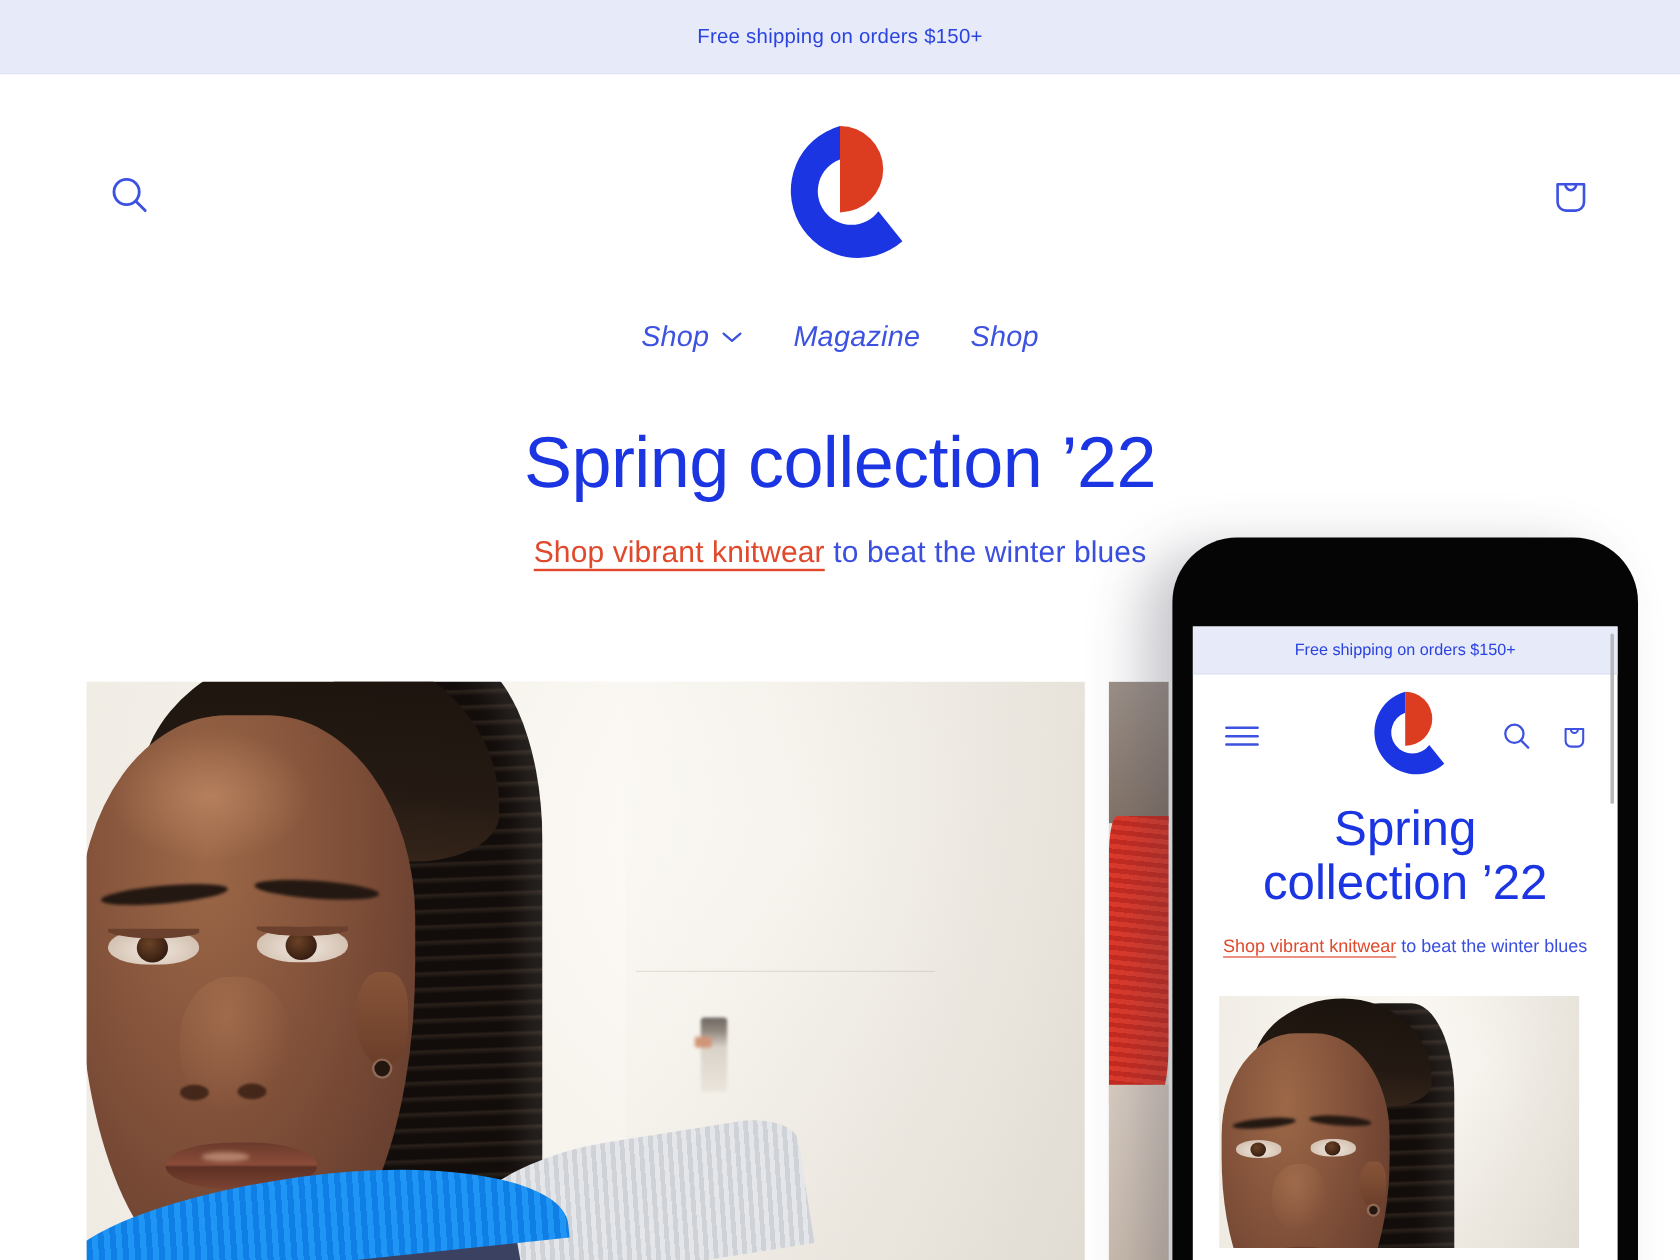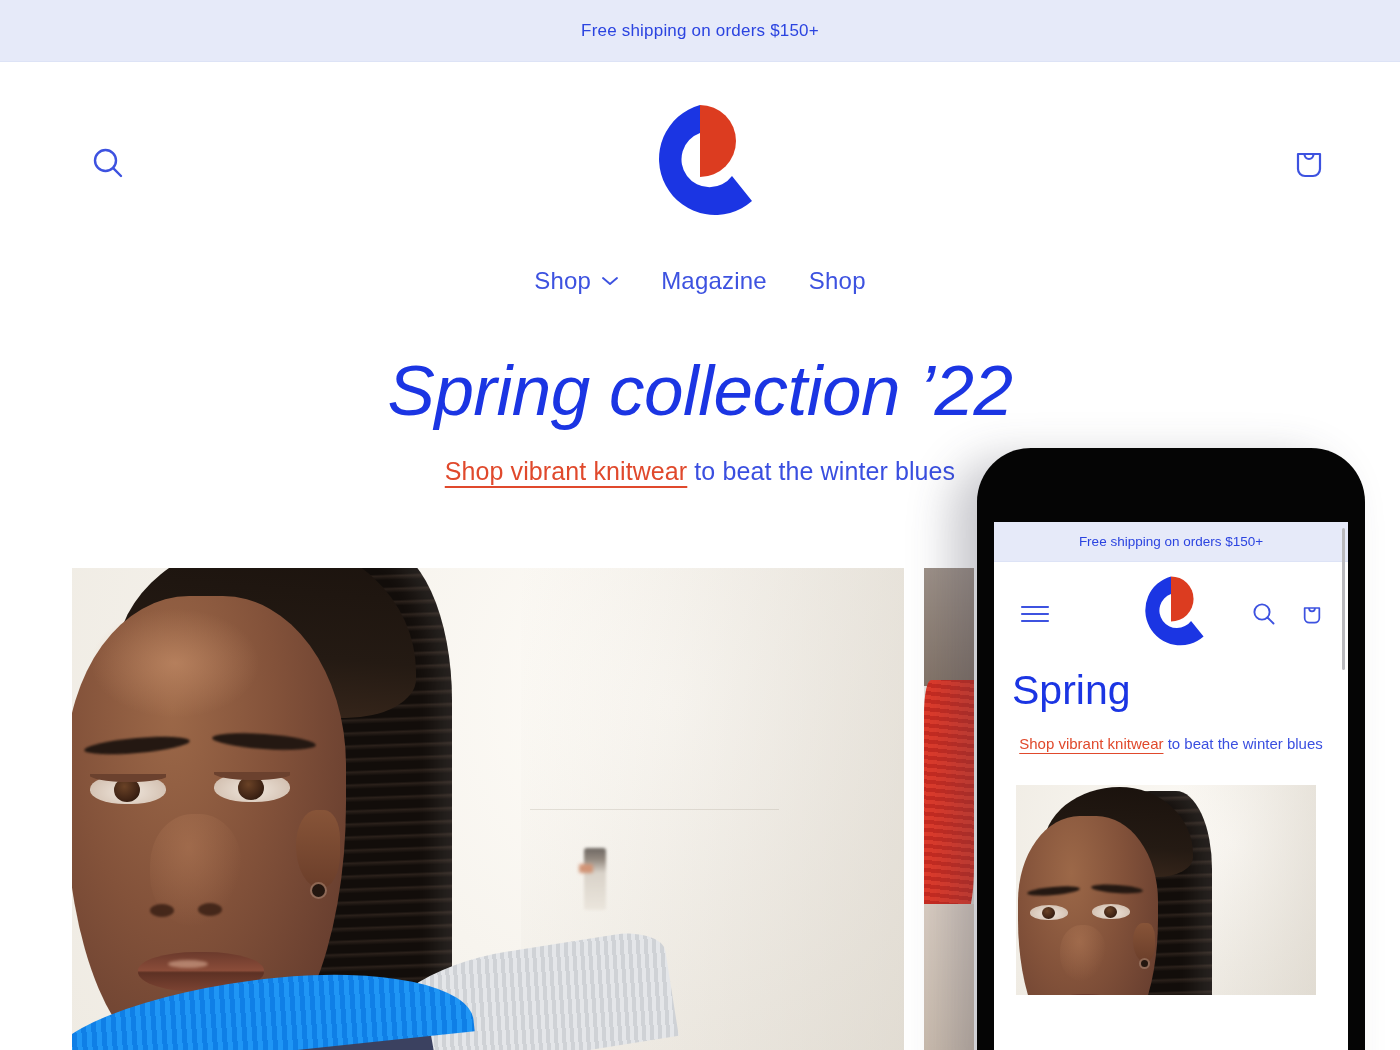--- a/index.html
+++ b/index.html
@@ -31,33 +31,33 @@
   .hdr-icon.search { left:88px; }
   .hdr-icon.cart { right:70px; }
 
   
   .logo-wrap { position:relative; cursor:pointer; }
   .logo-wrap svg { display:block; }
 
   
   .nav {
     display:flex; align-items:center; justify-content:center;
-    gap:42px; padding-bottom:8px;
+    gap:42px; padding-bottom:8px;font-style:italic;
   }
   .nav-item {
     display:flex; align-items:center; gap:10px;
     color:#3d52e0; font-size:24px; letter-spacing:.2px; cursor:pointer;
   }
   .chev { display:block; }
 
   
   .hero-title {
     text-align:center; color:#1b35e3;
-    font-size:71px; line-height:1.02; font-weight:400;
-    letter-spacing:-0.5px; margin-top:52px;font-style:italic;
+    font-size:60px; line-height:1.02; font-weight:400;
+    letter-spacing:-0.5px; margin-top:52px;
   }
   .hero-sub {
     text-align:center; margin-top:30px;
     font-size:25px; color:#3a4fe0; letter-spacing:.1px;
   }
   .hero-sub .link {
     color:#e0492c; text-decoration:underline;
     text-underline-offset:6px; text-decoration-thickness:1.5px;
     cursor:pointer;
   }
@@ -205,21 +205,21 @@
     height:40px; background:#e6eaf9; display:flex; align-items:center; justify-content:center;
     border-bottom:1px solid #dde3f6;
   }
   .p-announce span { color:#2b44e0; font-size:13.5px; font-weight:500; }
   .p-header { position:relative; height:108px; display:flex; align-items:center; justify-content:center; }
   .p-icon { position:absolute; top:50%; transform:translateY(-50%); cursor:pointer; }
   .p-icon.menu { left:26px; }
   .p-icon.search { right:70px; }
   .p-icon.cart { right:22px; }
   .p-title {
-    text-align:left; color:#1b35e3; font-size:41px; line-height:1.1;
+    text-align:center; color:#1b35e3; font-size:41px; line-height:1.1;
     padding:0 18px; margin-top:-2px;
   }
   .p-sub {
     text-align:center; margin-top:20px; font-size:15px; color:#3a4fe0;
     padding:0 24px; line-height:1.45;
   }
   .p-sub .link { color:#e0492c; text-decoration:underline; text-underline-offset:4px; text-decoration-thickness:1.3px; cursor:pointer; }
   .p-media { position:relative; margin:30px 0 0 22px; width:300px; height:210px; overflow:hidden; background:#f4f1ec; }
   .p-scrollbar {
     position:absolute; right:3px; top:6px; width:3px; height:142px;
@@ -369,20 +369,21 @@
         <div class="p-icon cart">
           <svg width="28" height="28" viewBox="0 0 42 42" fill="none">
             <path d="M10 12 H32 V27 a7 7 0 0 1 -7 7 H17 a7 7 0 0 1 -7 -7 Z" stroke="#3d52e0" stroke-width="2.6" stroke-linejoin="round"></path>
             <path d="M16.5 12 a4.5 5 0 0 0 9 0" stroke="#3d52e0" stroke-width="2.6" fill="none"></path>
           </svg>
         </div>
       </div>
 
       <div class="p-title">
         <div>Spring</div>
+        <div>collection ’22</div>
       </div>
 
       <p class="p-sub">
         <span class="link">Shop vibrant knitwear</span><span> to beat the winter blues</span>
       </p>
 
       <div class="p-media">
         <div class="wall"></div>
         <div class="wall-shadow"></div>
         <div class="mini-head">

